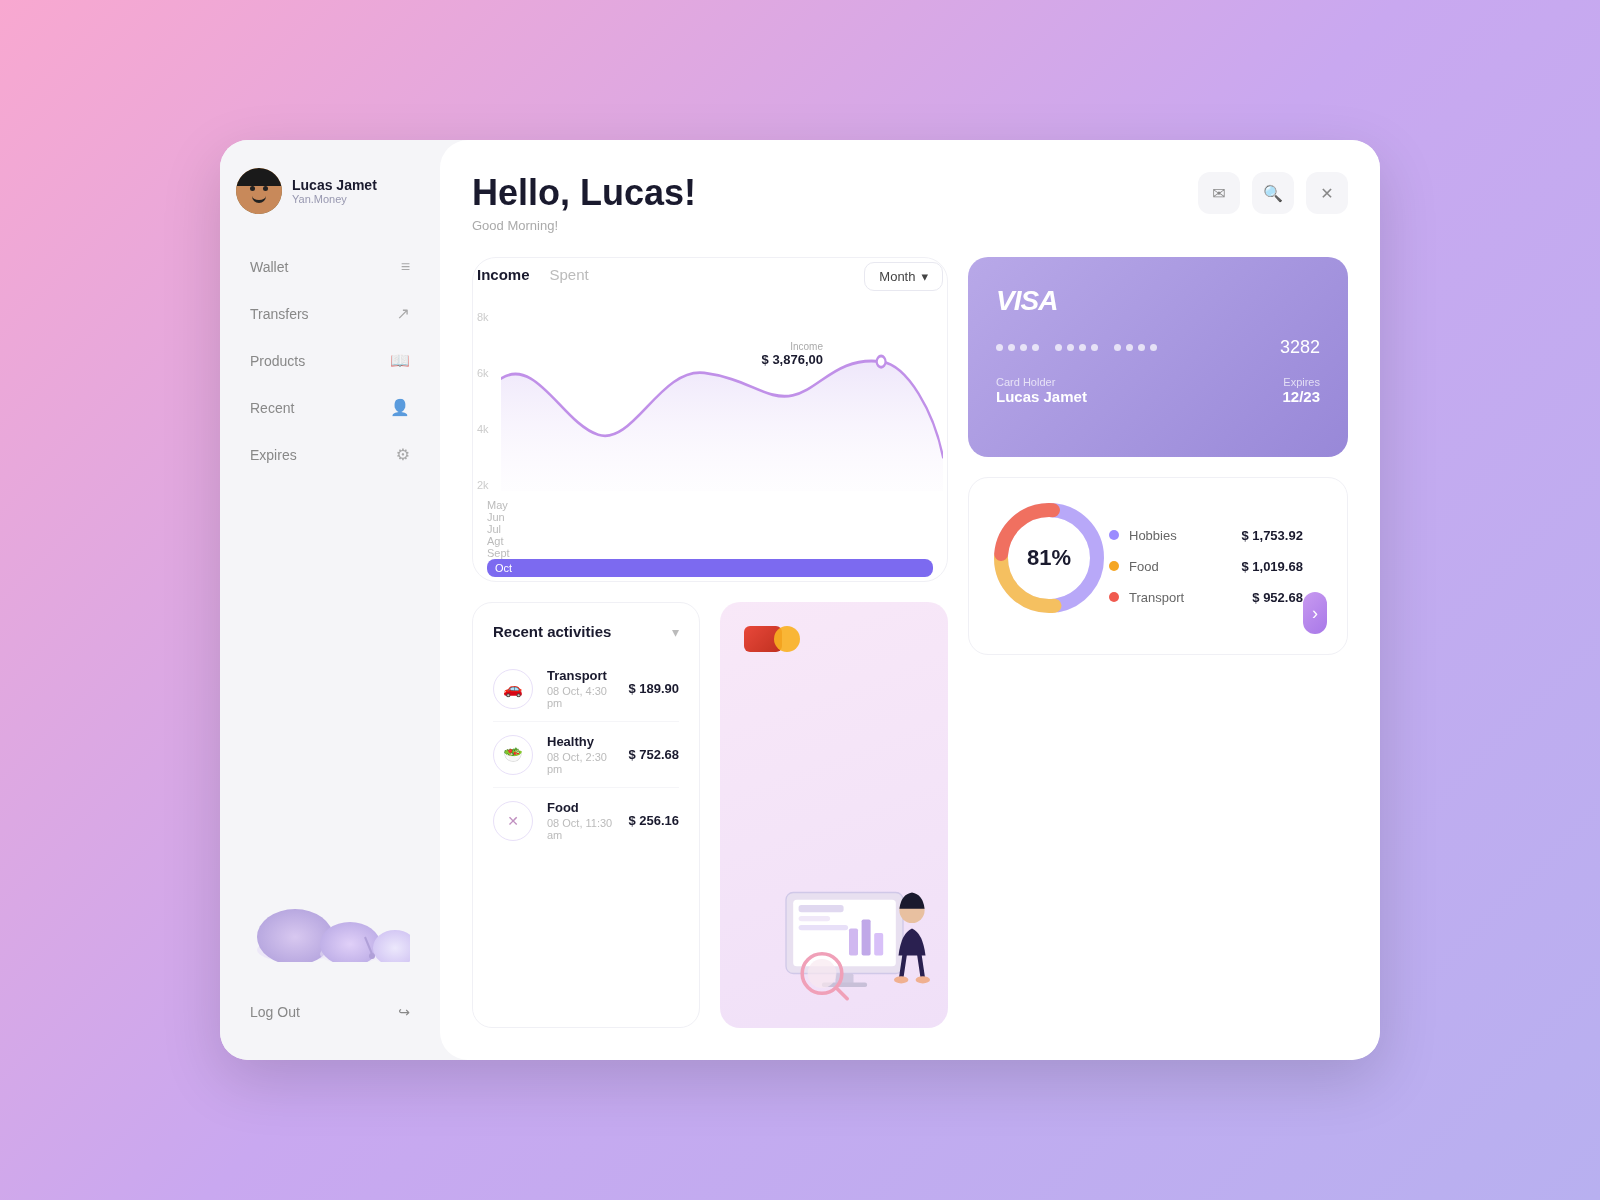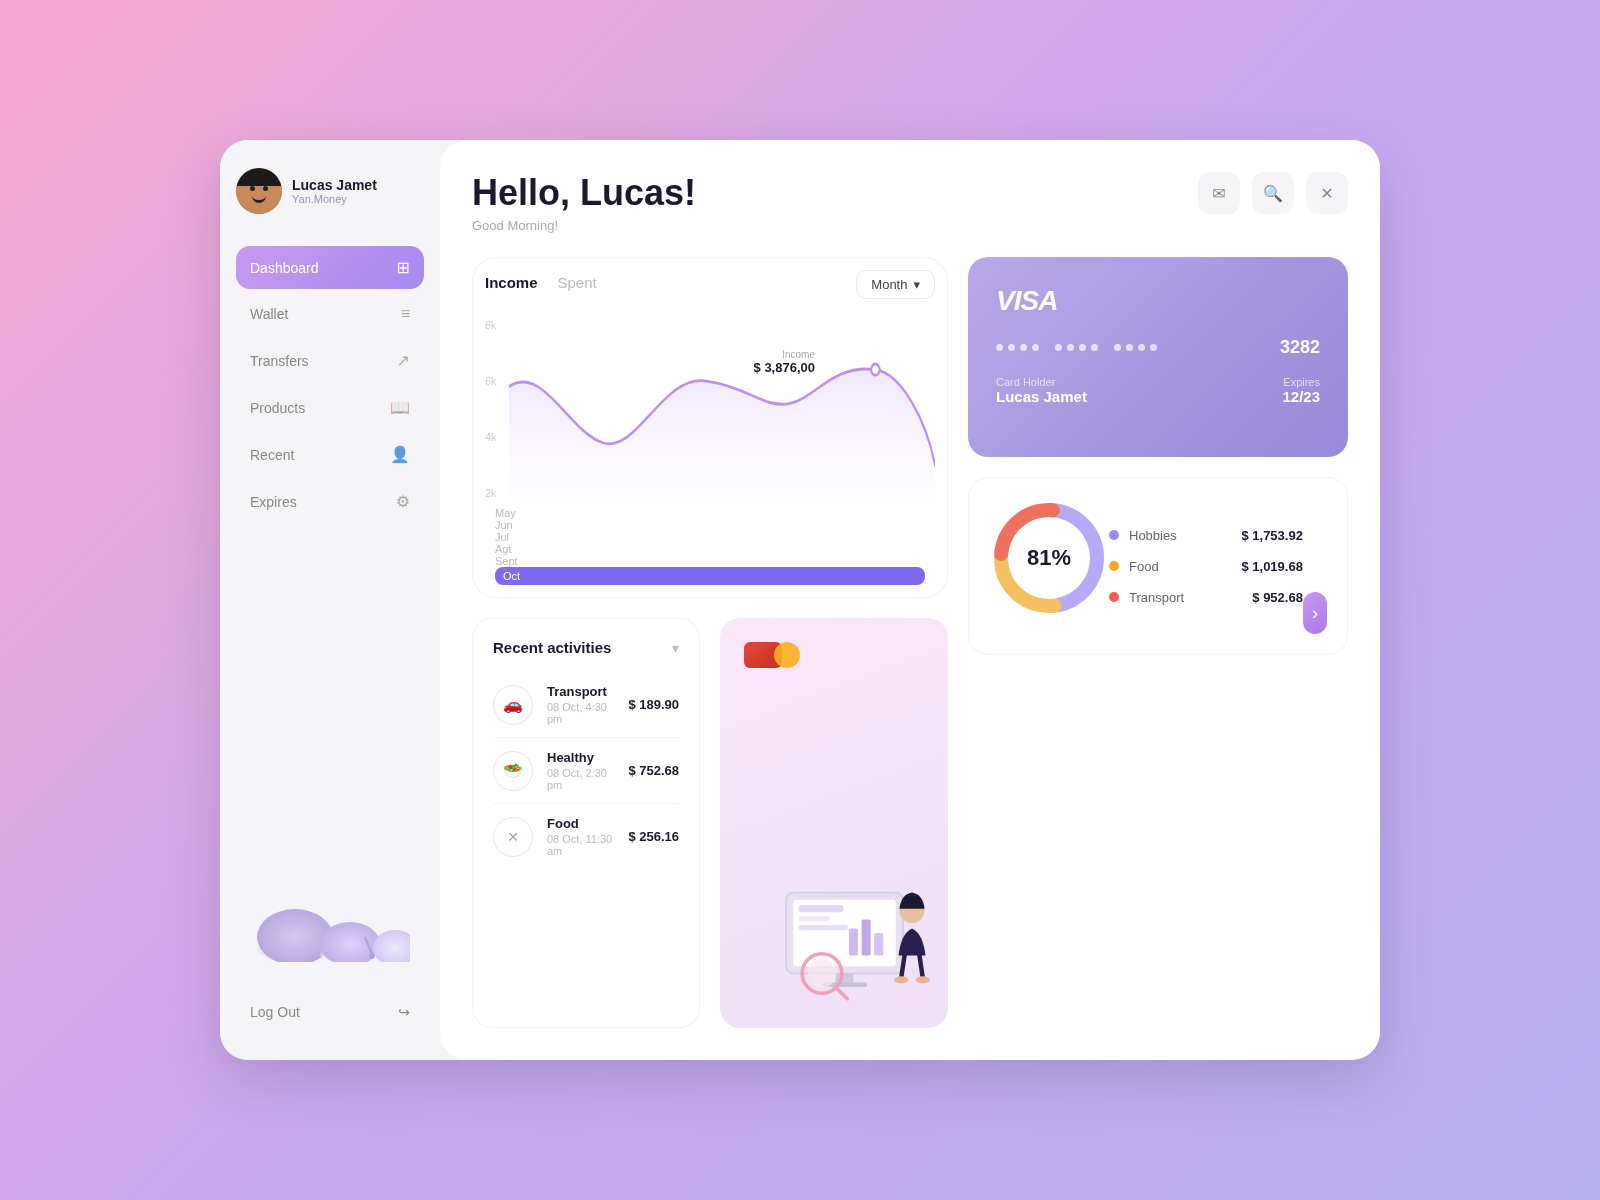--- a/index.html
+++ b/index.html
@@ -129,21 +129,21 @@
       cursor: pointer;
       font-size: 16px;
       color: #888;
       border: none;
     }
     
     .chart-section {
       background: white;
       border: 1px solid #f0f0f5;
       border-radius: 24px;
-      padding: 12px;
+      padding: 4px;
     }
     .chart-header {
       display: flex;
       align-items: center;
       justify-content: space-between;
       margin-bottom: 20px;
     }
     .chart-tabs { display: flex; gap: 20px; }
     .chart-tab {
       font-size: 15px;
@@ -215,21 +215,21 @@
     }
     .visa-logo { font-size: 28px; font-weight: 900; letter-spacing: -1px; font-style: italic; }
     .card-dots {
       display: flex;
       gap: 16px;
       margin-top: 20px;
       align-items: center;
     }
     .dot-group { display: flex; gap: 5px; }
     .dot { width: 7px; height: 7px; border-radius: 50%; background: rgba(255,255,255,0.7); }
-    .card-number { font-size: 18px; font-weight: 700; margin-left: auto; }
+    .card-number { font-size: 18px; font-weight: 400; margin-left: auto; }
     .card-info {
       display: flex;
       justify-content: space-between;
       margin-top: 18px;
     }
     .card-holder-label, .expires-label { font-size: 11px; opacity: 0.7; }
     .card-holder-name, .expires-date { font-size: 15px; font-weight: 600; }
     .card-info-right { text-align: right; }
     
     .activities-section {
@@ -351,24 +351,20 @@
           </div>
           <div class="avatar-smile"></div>
         </div>
       </div>
       <div class="profile-info">
         <span class="profile-name">Lucas Jamet</span>
         <span class="profile-sub">Yan.Money</span>
       </div>
     </div>
 
-    <div class="nav-item active">
-      <span>Dashboard</span>
-      <span class="nav-icon">⊞</span>
-    </div>
     <div class="nav-item">
       <span>Wallet</span>
       <span class="nav-icon">≡</span>
     </div>
     <div class="nav-item">
       <span>Transfers</span>
       <span class="nav-icon">↗</span>
     </div>
     <div class="nav-item">
       <span>Products</span>

